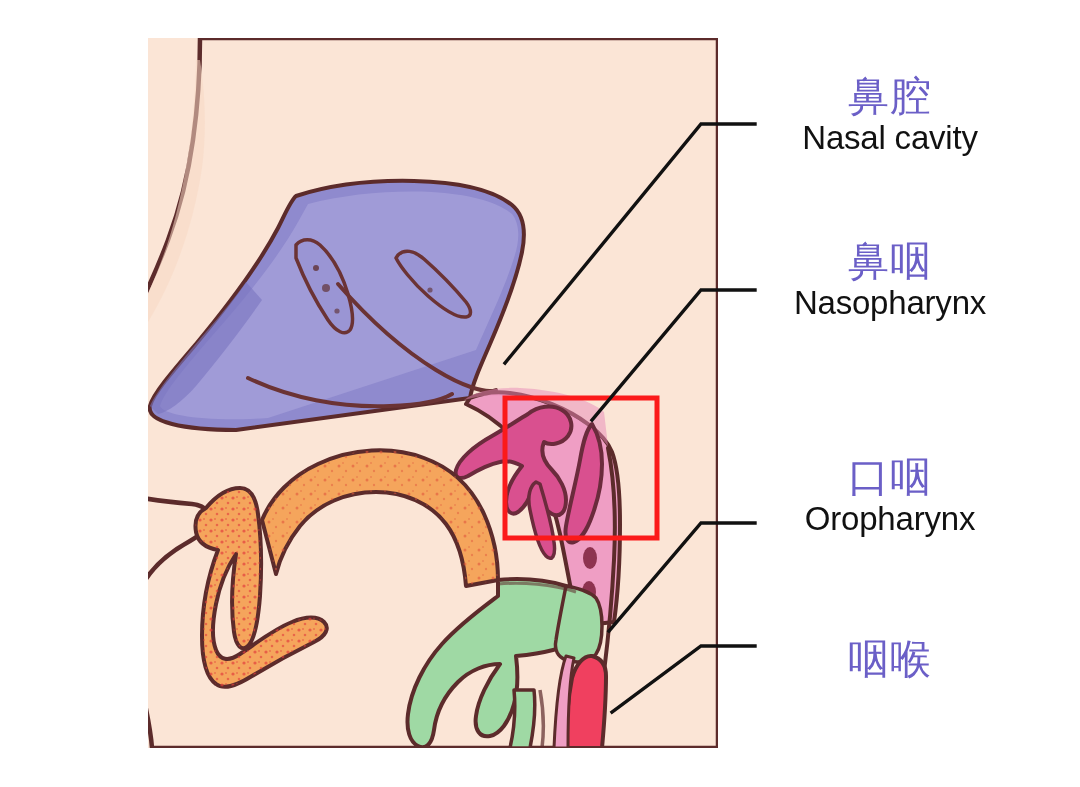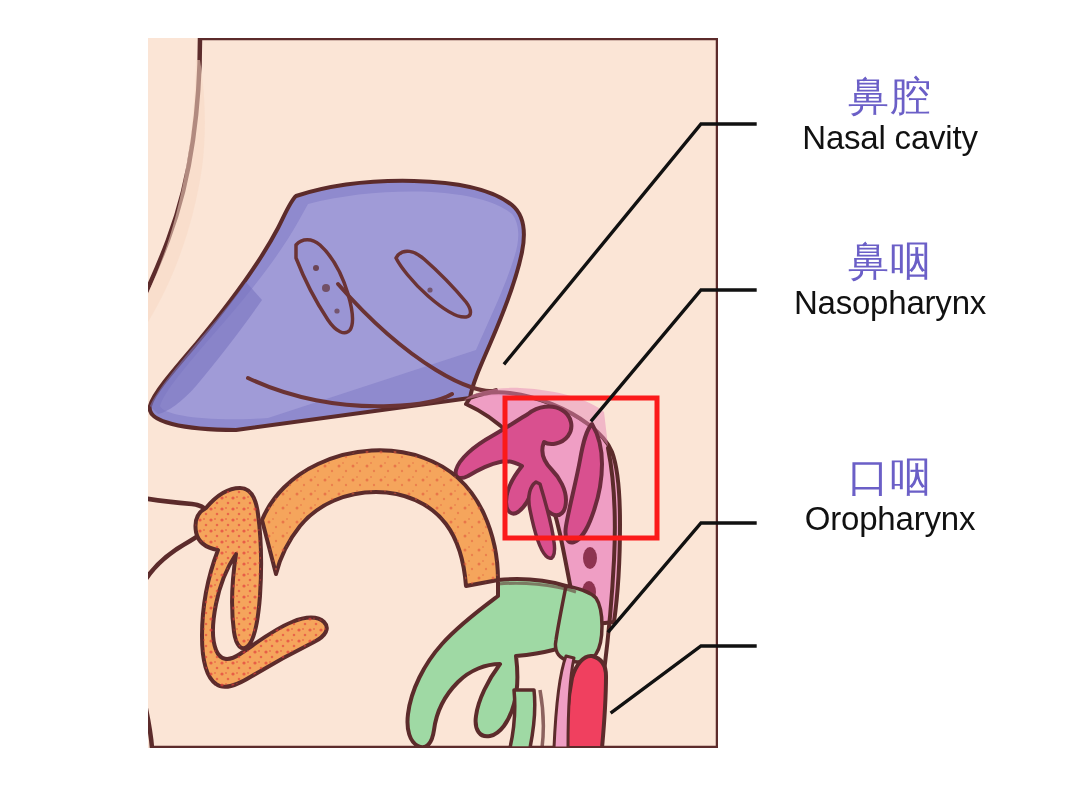--- a/index.html
+++ b/index.html
@@ -273,15 +273,16 @@
     <div class="lbl-cn">鼻腔</div>
     <div class="lbl-en">Nasal cavity</div>
   </div>
 
   <div class="label-group" id="g2">
     <div class="lbl-cn">口咽</div>
     <div class="lbl-en">Oropharynx</div>
   </div>
 
   <div class="label-group" id="g3">
+    <div class="lbl-cn">咽喉</div>
   </div>
 
 </div>
 
 </body></html>

